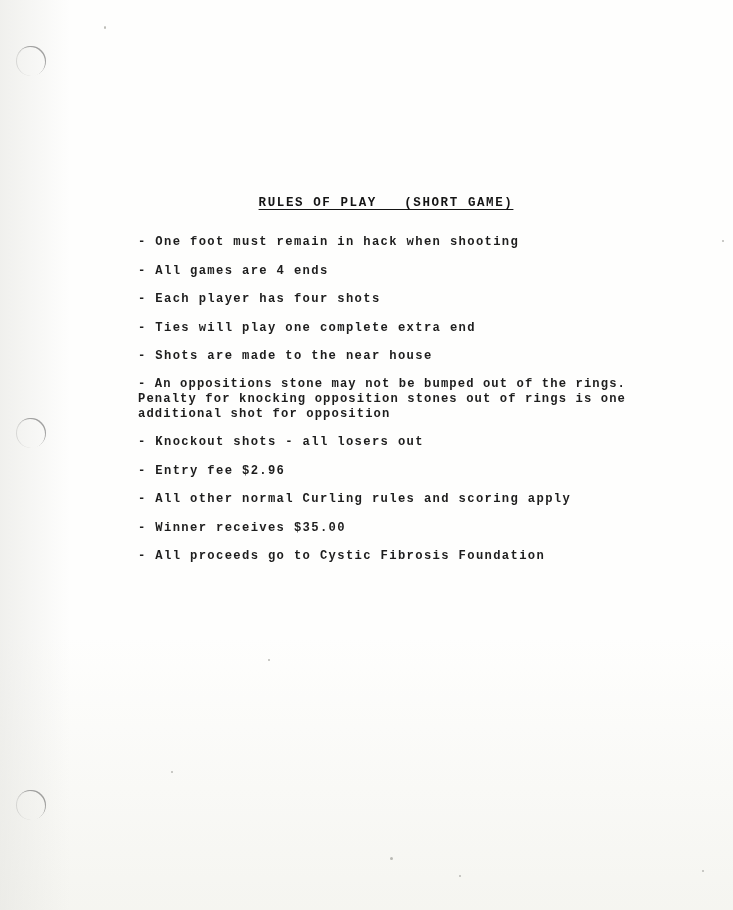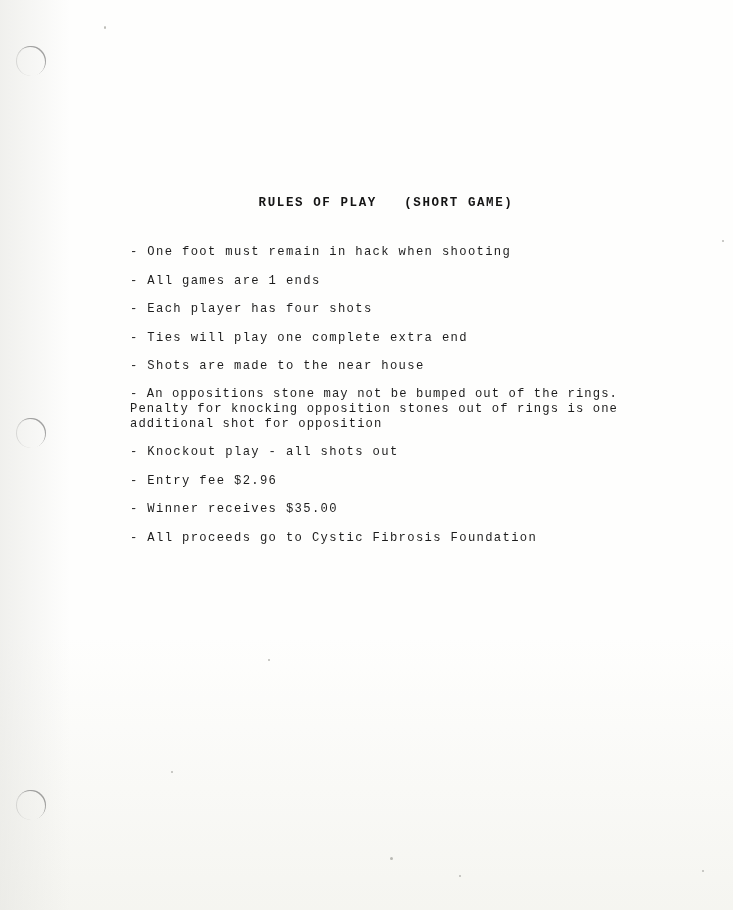--- a/index.html
+++ b/index.html
@@ -59,30 +59,32 @@
     position: absolute;
     left: 126px;
     top: 196px;
     width: 520px;
   }
 
   .title {
     text-align: center;
     font-size: 12.5px;
     letter-spacing: 1.6px;
+    text-decoration: underline;
     text-underline-offset: 3px;
-    margin: 0 0 34px 0;
+    margin: 0 0 24px 0;
     white-space: pre;
     color: #141414;
   }
 
   .rules {
     list-style: none;
-    margin: 4px;
+    margin: 12px;
     padding: 0;
+    font-weight: bold;
   }
   .rule {
     display: block;
     font-size: 12.2px;
     line-height: 16px;
     letter-spacing: 1.35px;
     margin: 0 0 12.5px 0;
     white-space: pre-wrap;
     color: #1d1d1d;
   }
@@ -114,27 +116,28 @@
   <div class="speck" style="left:702px; top:870px; width:2px; height:2px;"></div>
   <div class="speck" style="left:268px; top:659px; width:2px; height:2px;"></div>
   <div class="speck" style="left:171px; top:771px; width:2px; height:2px;"></div>
 
   <div class="doc">
 
     <h1 class="title">RULES OF PLAY   (SHORT GAME)</h1>
 
     <div class="rules">
       <div class="rule">- One foot must remain in hack when shooting</div>
-      <div class="rule">- All games are 1 ends</div>
+      <div class="rule">- All games are 4 ends</div>
       <div class="rule">- Each player has four shots</div>
       <div class="rule">- Ties will play one complete extra end</div>
       <div class="rule">- Shots are made to the near house</div>
       <div class="rule tight-block">- An oppositions stone may not be bumped out of the rings.
 Penalty for knocking opposition stones out of rings is one
 additional shot for opposition</div>
-      <div class="rule">- Knockout play - all shots out</div>
+      <div class="rule">- Knockout shots - all losers out</div>
       <div class="rule">- Entry fee $2.96</div>
+      <div class="rule">- All other normal Curling rules and scoring apply</div>
       <div class="rule">- Winner receives $35.00</div>
       <div class="rule">- All proceeds go to Cystic Fibrosis Foundation</div>
     </div>
 
   </div>
 </div>
 
 </body></html>

